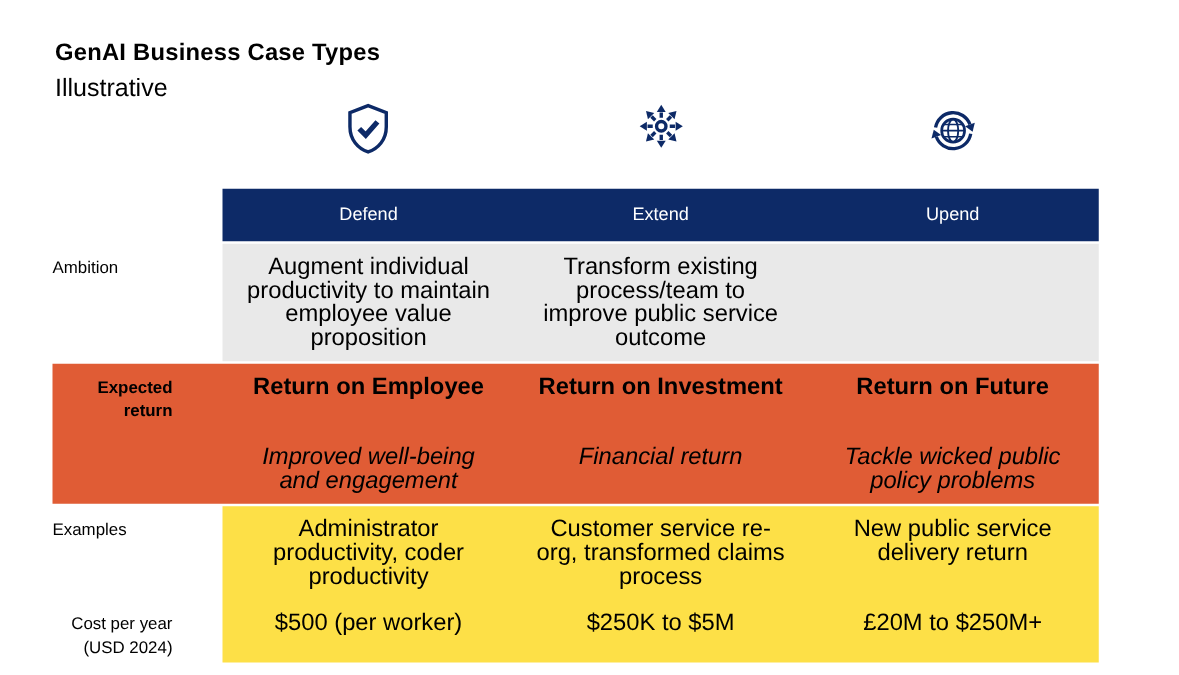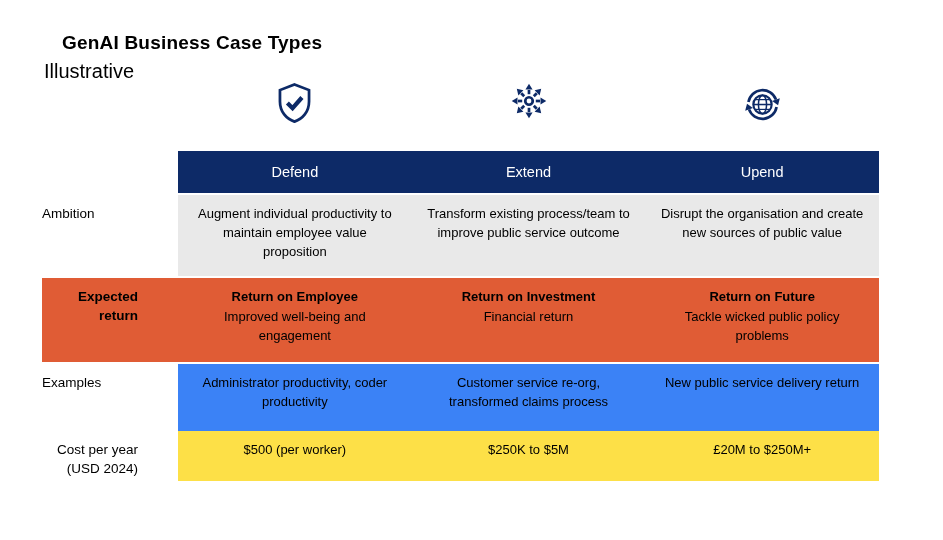--- a/index.html
+++ b/index.html
@@ -1,53 +1,53 @@
 <!DOCTYPE html>
 <html><head>
 <meta charset="utf-8">
 <style>
   html,body { margin:0; padding:0; background:#fff; }
   .slide {
     position:relative; width:943px; height:540px; background:#ffffff;
     font-family:"Liberation Sans", sans-serif; color:#000; overflow:hidden;
   }
-  .title { position:absolute; left:44px; top:32px; font-size:19px; font-weight:bold; letter-spacing:.2px;margin-left:18px; }
+  .title { position:absolute; left:44px; top:32px; font-size:19px; font-weight:bold; letter-spacing:.2px; }
   .subtitle { position:absolute; left:44px; top:60px; font-size:20px; }
 
   .icons-row { position:absolute; left:178px; top:78px; width:701px; display:flex; }
   .icon-cell { flex:1; display:flex; justify-content:center; align-items:flex-end; height:46px; }
 
   .table { position:absolute; left:42px; top:151px; width:837px; }
   .row { display:flex; }
   .gap2 { height:2px; }
 
   .row-label {
     width:136px; box-sizing:border-box; padding:9px 10px 0 0;
     display:flex; font-size:13.5px; line-height:19px;
   }
   .row-label span { display:block; max-width:96px; text-align:right; }
 
   .cells { flex:1; display:flex; }
   .cell {
     width:33.333%; box-sizing:border-box; padding:9px 14px;
-    text-align:center; font-size:13px; line-height:19px;
+    text-align:center; font-size:19px; line-height:19px;
   }
 
   .header-row .cells { background:#0d2a67; height:42px; }
   .header-row .cell {
     display:flex; align-items:center; justify-content:center;
     color:#ffffff; font-size:14.5px; padding:0 14px;
   }
 
   .ambition-row .cells { background:#e9e9e9; min-height:81px; }
   .expected-row { background:#e05c35; min-height:84px; }
   .expected-row .row-label { font-weight:bold; }
   .ret-title { font-weight:bold; }
-  .ret-desc { margin-top:1px; }
-  .examples-row .cells { background:#3b82f6; min-height:67px; }
+  .ret-desc { margin-top:37px;font-style:italic; }
+  .examples-row .cells { background:#fde047; min-height:67px; }
   .cost-row .cells { background:#fde047; min-height:50px; }
 
   svg { display:block; }
 </style>
 </head>
 <body>
 
 <div class="slide">
 
   <div class="title">GenAI Business Case Types</div>
@@ -127,21 +127,20 @@
 
     <div class="gap2"></div>
 
     <div class="row ambition-row">
       <div class="row-label">
         <span>Ambition</span>
       </div>
       <div class="cells">
         <div class="cell">Augment individual productivity to maintain employee value proposition</div>
         <div class="cell">Transform existing process/team to improve public service outcome</div>
-        <div class="cell">Disrupt the organisation and create new sources of public value</div>
       </div>
     </div>
 
     <div class="gap2"></div>
 
     <div class="row expected-row">
       <div class="row-label">
         <span>Expected return</span>
       </div>
       <div class="cells">

